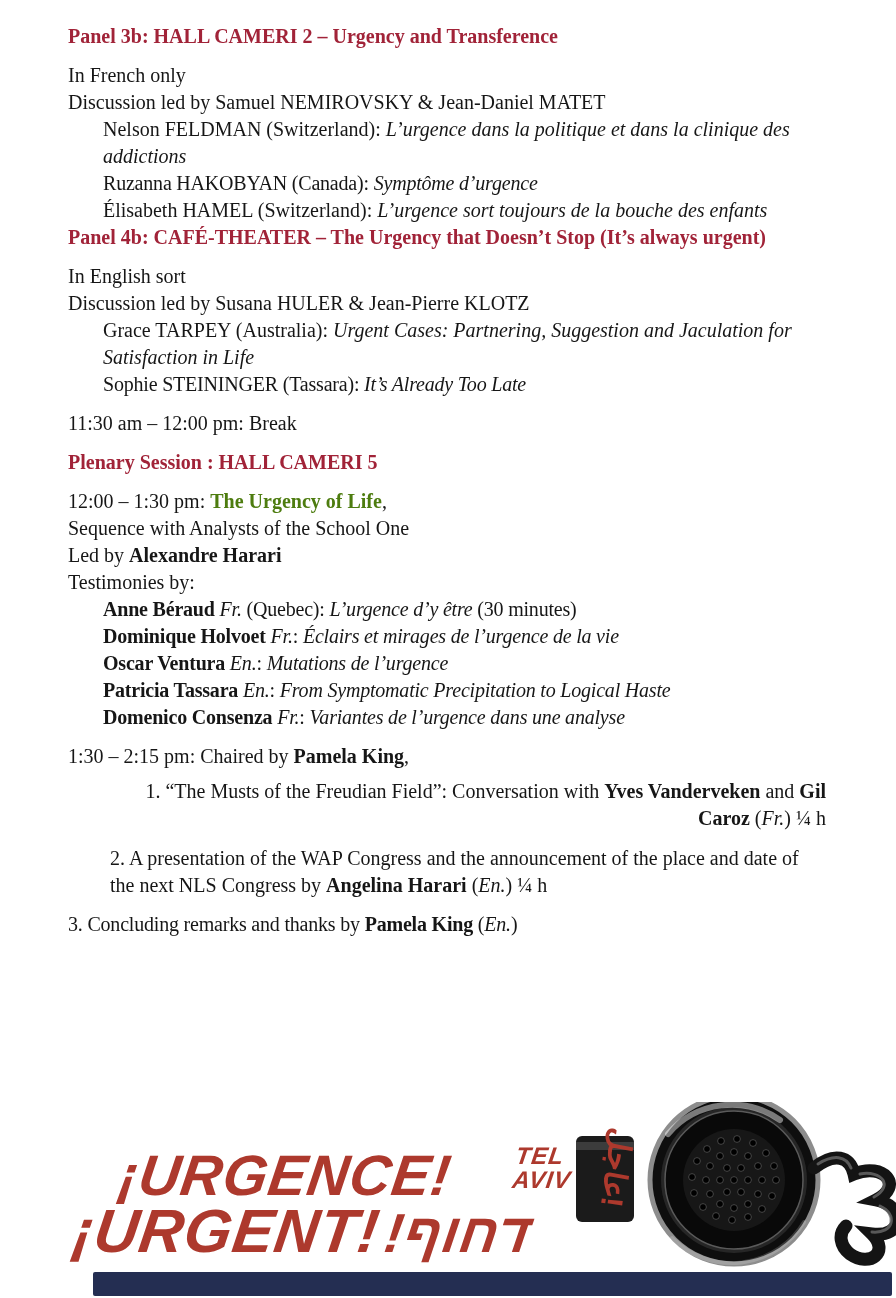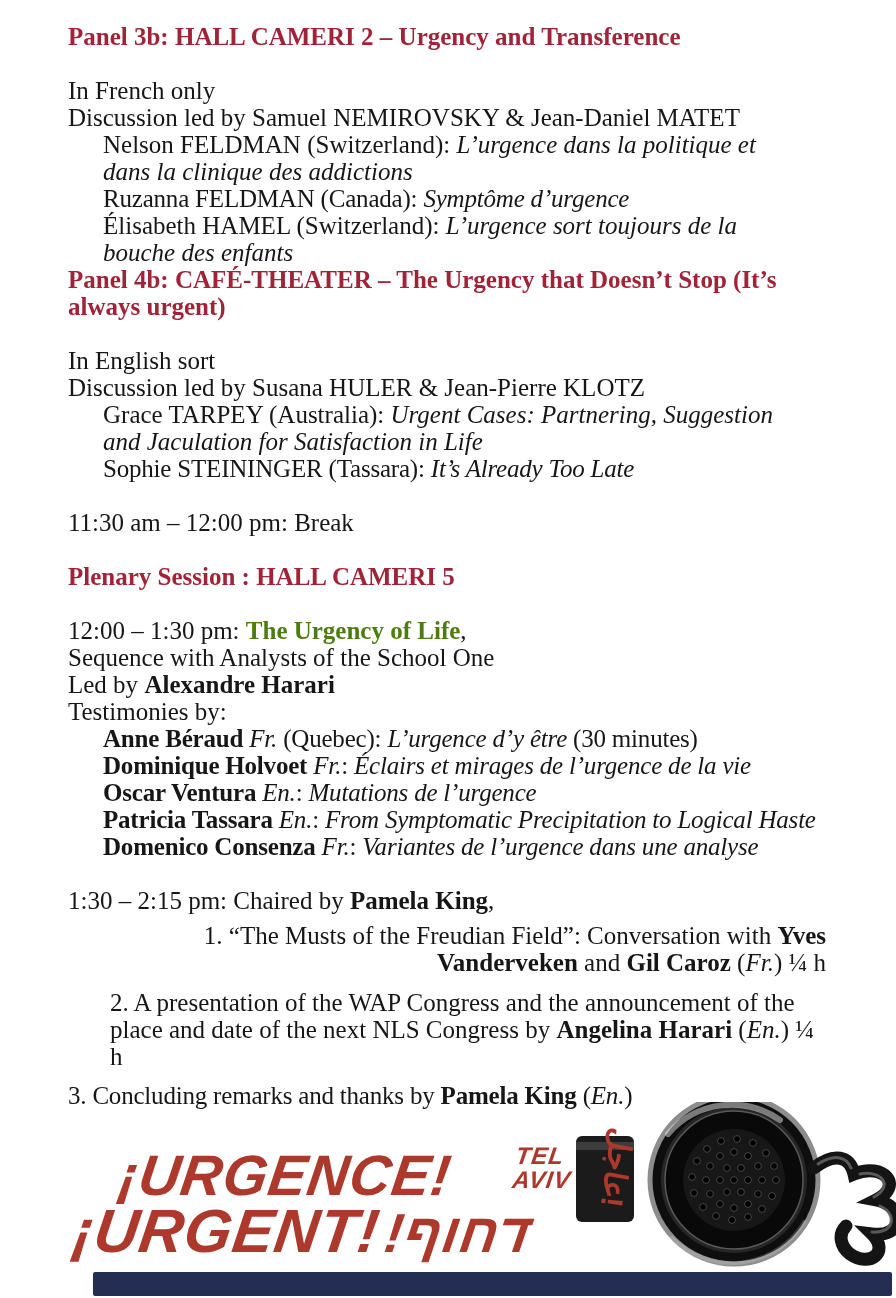--- a/index.html
+++ b/index.html
@@ -1,21 +1,21 @@
 <!DOCTYPE html>
 <html><head>
 <meta charset="utf-8">
 <style>
   * { margin:0; padding:0; box-sizing:border-box; }
   html,body { width:896px; height:1298px; background:#ffffff; overflow:hidden; }
   body { font-family:"Liberation Serif","DejaVu Serif",serif; color:#161616; position:relative; }
   .page { position:absolute; inset:0; padding:23px 46px 0 68px; }
-  .p { font-size:25px; line-height:27px; }
+  .p { font-size:20px; line-height:27px; }
   .redhead { color:#a12338; font-weight:bold; }
-  .gap { margin-top:27px; }
+  .gap { margin-top:12px; }
   .talk { margin-left:35px; max-width:706px; }
   .one { white-space:nowrap; letter-spacing:-0.2px; }
   .tight { letter-spacing:-0.45px; }
   .citem { margin-left:42px; max-width:716px; margin-top:13px; }
   b { font-weight:bold; }
   i { font-style:italic; }
   .redbold { color:#4d7c0f; font-weight:bold; }
   .h4b { max-width:770px; }
 
   
@@ -40,21 +40,21 @@
 <body>
 
 <div class="page">
 
   <div class="p redhead">Panel 3b: HALL CAMERI 2 – Urgency and Transference</div>
 
   <div class="p gap">In French only</div>
   <div class="p">Discussion led by Samuel NEMIROVSKY &amp; Jean-Daniel MATET</div>
 
   <div class="p talk"><span>Nelson FELDMAN (Switzerland): </span><i>L’urgence dans la politique et dans la clinique des addictions</i></div>
-  <div class="p talk one"><span>Ruzanna FELDMAN (Canada): </span><i>Symptôme d’urgence</i></div>
+  <div class="p talk one"><span>Ruzanna HAKOBYAN (Canada): </span><i>Symptôme d’urgence</i></div>
   <div class="p talk"><span>Élisabeth HAMEL (Switzerland): </span><i>L’urgence sort toujours de la bouche des enfants</i></div>
 
   <div class="p redhead h4b">Panel 4b: CAFÉ-THEATER – The Urgency that Doesn’t Stop (It’s always urgent)</div>
 
   <div class="p gap">In English sort</div>
   <div class="p">Discussion led by Susana HULER &amp; Jean-Pierre KLOTZ</div>
 
   <div class="p talk"><span>Grace TARPEY (Australia): </span><i>Urgent Cases: Partnering, Suggestion and Jaculation for Satisfaction in Life</i></div>
   <div class="p talk one"><span>Sophie STEININGER (Tassara): </span><i>It’s Already Too Late</i></div>
 

